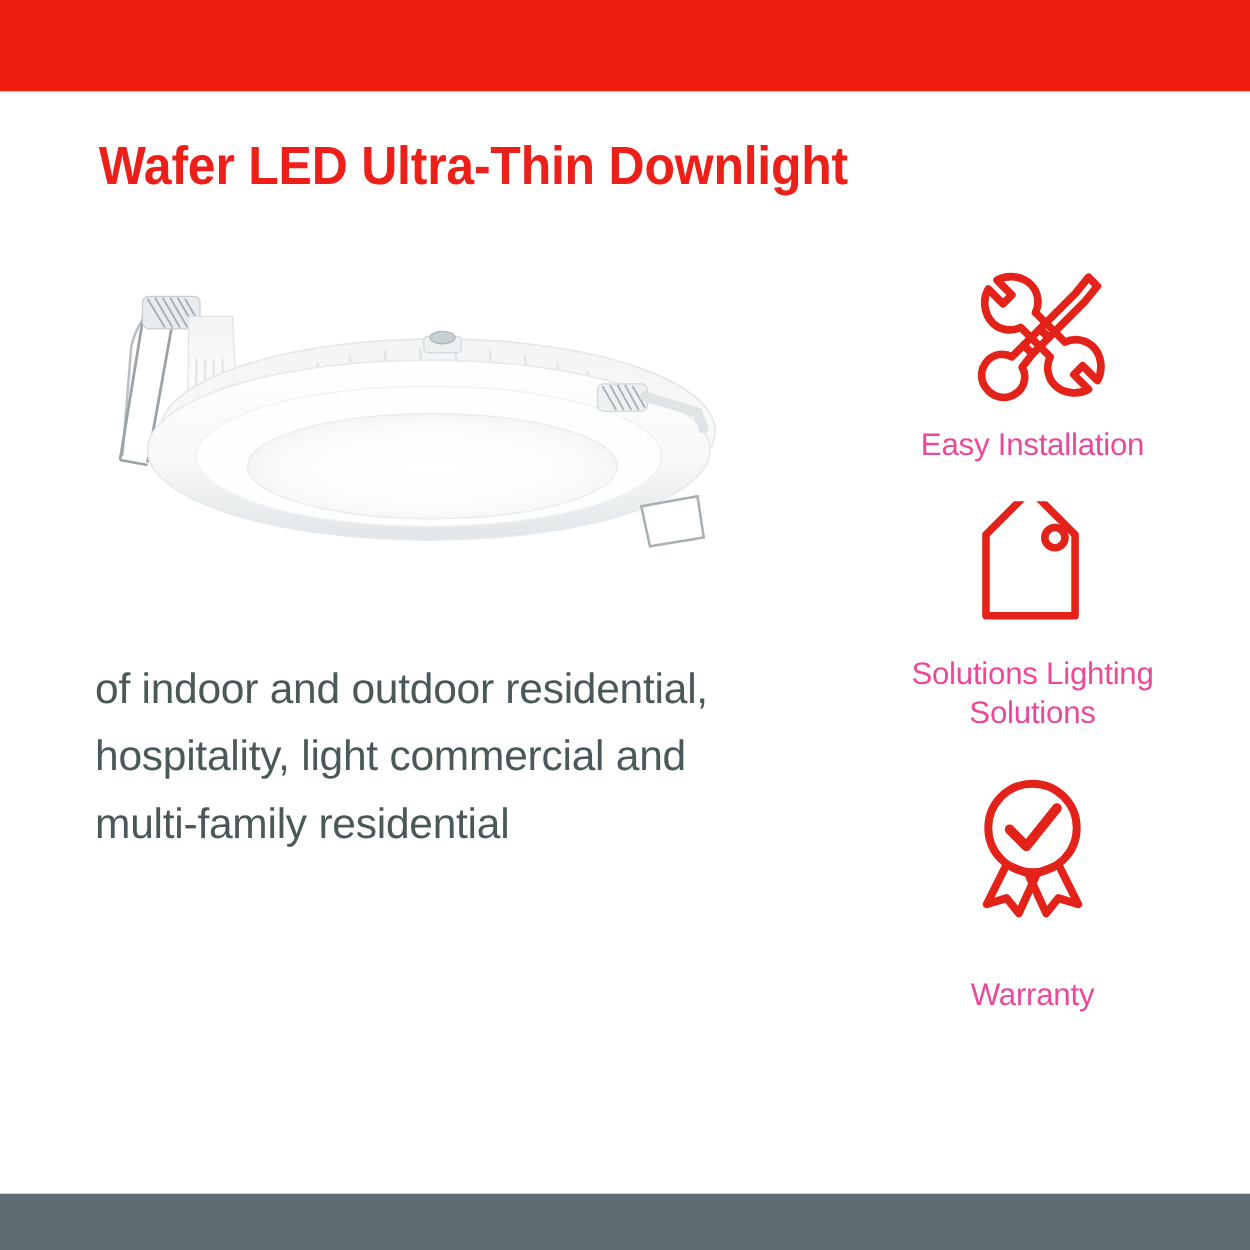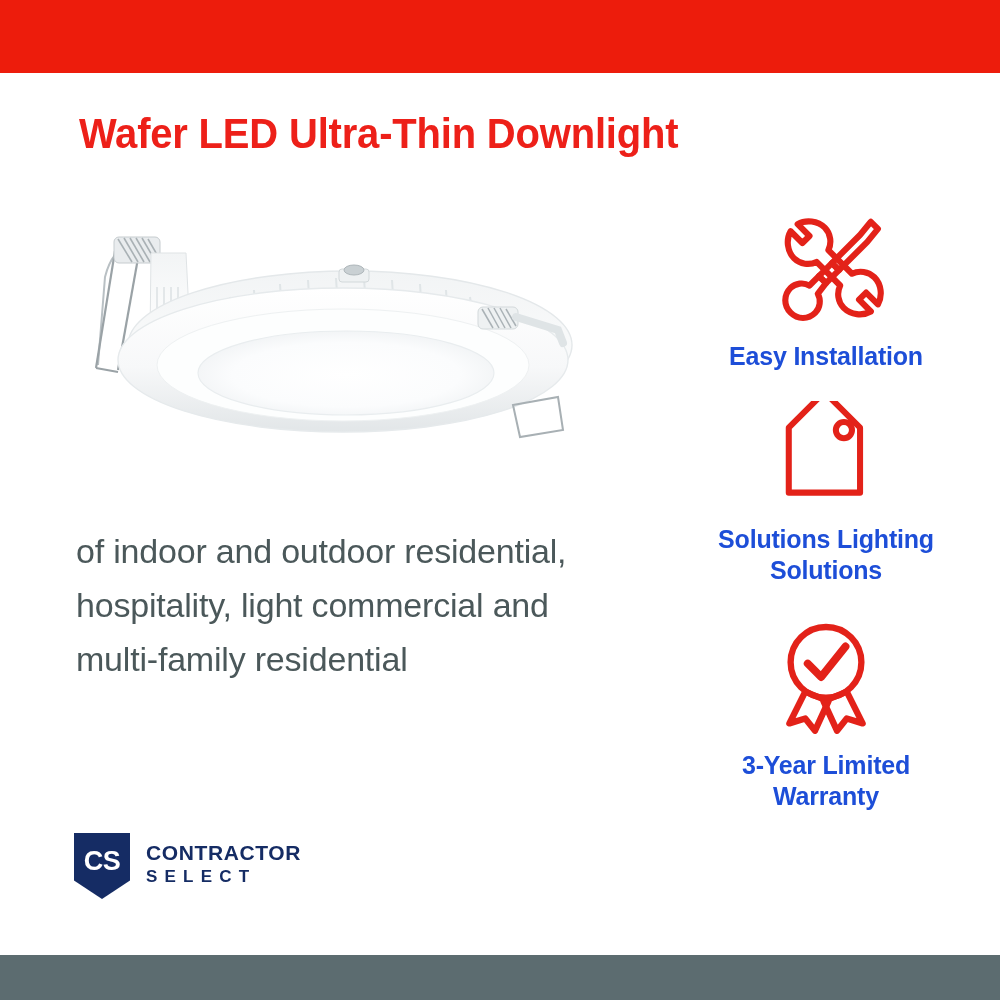--- a/index.html
+++ b/index.html
@@ -132,24 +132,24 @@
     margin-bottom: 26px;
   }
   .feature-icon {
     height: 128px;
     display: flex;
     align-items: center;
     justify-content: center;
   }
   .feature-label {
     margin-top: 8px;
-    color: #1d4ed8;
+    color: #ec4899;
     font-size: 25px;
     line-height: 31px;
-    font-weight: 700;
+    font-weight: 400;
     letter-spacing: -0.2px;
     text-align: center;
   }
   .feature-2 .feature-icon { height: 118px; }
   .feature-3 .feature-icon { height: 130px; }
 
   
   .bottom-bar {
     position: absolute;
     left: 0;
@@ -260,29 +260,20 @@
       </g>
     </svg>
   </div>
 
   <div class="body-copy">
     <span class="line">of indoor and outdoor residential,</span>
     <span class="line">hospitality, light commercial and</span>
     <span class="line">multi-family residential</span>
   </div>
 
-  <div class="logo">
-    <div class="logo-badge">
-      <span>CS</span>
-    </div>
-    <div class="logo-words">
-      <span class="w1">CONTRACTOR</span>
-      <span class="w2">SELECT</span>
-    </div>
-  </div>
 
   <div class="features">
 
     <div class="feature feature-1">
       <div class="feature-icon">
         <svg width="118" height="118" viewBox="0 0 100 100" fill="none" stroke="#E32219" stroke-width="5.2" stroke-linejoin="round" stroke-linecap="round" aria-hidden="true">
 
           <path d="M20,18 L30,28 L36,22 L26,12 C33,8 43,9 49,15 C54,20 55,28 52,34 L72,54 C78,51 86,52 91,57 C97,63 98,73 94,80 L84,70 L78,76 L88,86 C81,90 71,89 65,83 C60,78 59,70 62,64 L42,44 C36,47 28,46 23,41 C17,35 16,25 20,18 Z"></path>
 
           <path d="M88,10 L79,21 L55,45 L61,51 L85,27 L94,16 Z"></path>
@@ -314,21 +305,21 @@
 
           <path d="M33,62 L20,88 L33,84 L41,94 L52,70 Z"></path>
           <path d="M67,62 L80,88 L67,84 L59,94 L48,70 Z"></path>
 
           <circle cx="50" cy="38" r="29"></circle>
 
           <path d="M35,39 L46,50 L66,25" stroke-width="6.4"></path>
         </svg>
       </div>
       <div class="feature-label">
-        <span>3-Year Limited</span><br>
+        <br>
         <span>Warranty</span>
       </div>
     </div>
 
   </div>
 
   <div class="bottom-bar"></div>
 
 </div>
 

